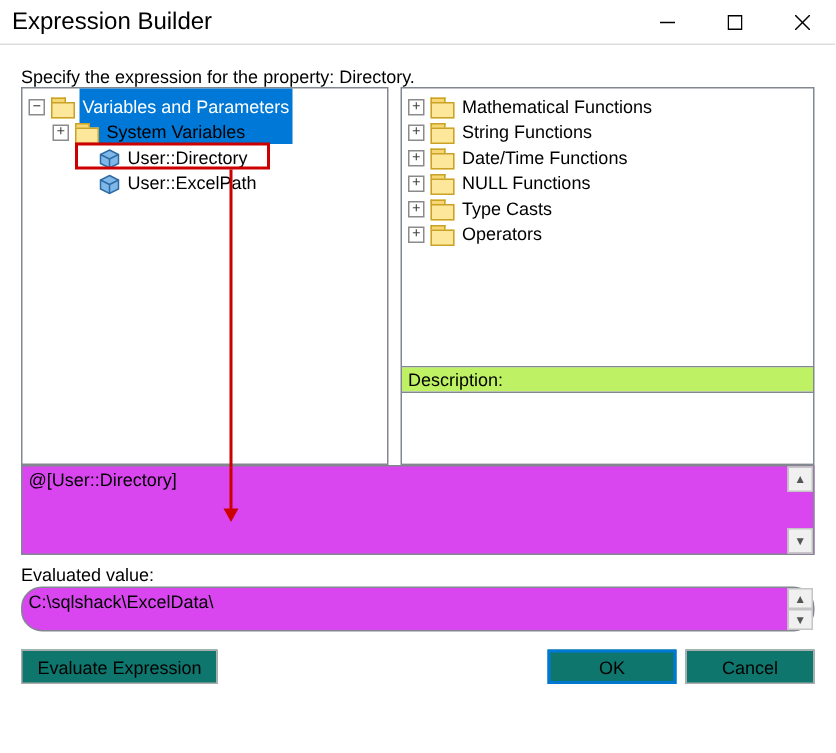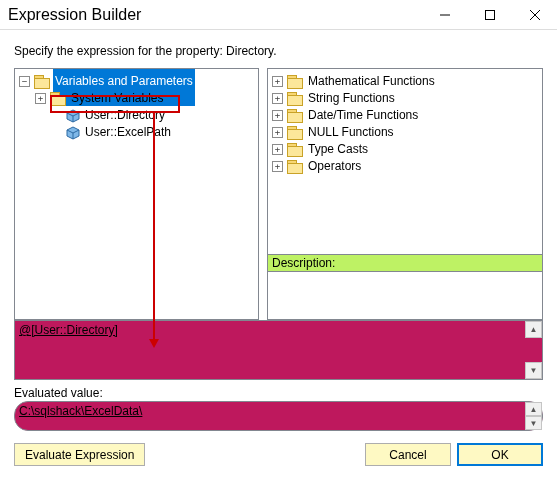--- a/index.html
+++ b/index.html
@@ -27,21 +27,21 @@
     display: flex;
     align-items: center;
     justify-content: center;
     font-size: 14px;
     color: #000;
   }
   .winbtn svg { display: block; }
   .content {
     padding: 10px 14px 10px 14px;
   }
-  .instruct { margin: 4px 0 10px 0; }
+  .instruct { margin: 4px 0 0 0; }
   .panes {
     display: flex;
     gap: 8px;
   }
   .tree-pane, .func-pane {
     border: 1px solid #828790;
     background: #fff;
     height: 252px;
     overflow: hidden;
   }
@@ -115,27 +115,26 @@
     width: 0; height: 0;
     border-left: 5px solid transparent;
     border-right: 5px solid transparent;
     border-top: 9px solid #cc0000;
     pointer-events: none;
   }
   .section-label { margin: 6px 0 1px 0; }
   .textbox {
     width: 100%;
     border: 1px solid #828790;
-    background: #be185d;
+    background: #d946ef;
     font-family: "Segoe UI", Tahoma, sans-serif;
     font-size: 12px;
     padding: 2px 4px;
     resize: none;
     position: relative;
-    text-decoration: underline;
   }
   .textbox-wrap { position: relative; }
   .scroll-arrows {
     position: absolute;
     right: 1px; top: 1px; bottom: 1px;
     width: 17px;
     display: flex;
     flex-direction: column;
     justify-content: space-between;
   }
@@ -154,21 +153,21 @@
   .btnrow {
     display: flex;
     margin-top: 12px;
     gap: 6px;
   }
   .btnrow .spacer { flex: 1; }
   .btn {
     min-width: 86px;
     height: 23px;
     border: 1px solid #adadad;
-    background: #fef9c3;
+    background: #0f766e;
     font-family: inherit;
     font-size: 12px;
     padding: 0 10px;
   }
   .btn.primary { border: 1px solid #0078d7; box-shadow: inset 0 0 0 1px #0078d7; }
   .evalbtn { min-width: 120px; }
 </style>
 </head>
 <body>
 
@@ -289,20 +288,20 @@
     <div class="textbox eval-box">C:\sqlshack\ExcelData\</div>
     <div class="scroll-arrows">
       <div class="scroll-btn">▲</div>
       <div class="scroll-btn">▼</div>
     </div>
   </div>
 
   <div class="btnrow">
     <button class="btn evalbtn">Evaluate Expression</button>
     <div class="spacer"></div>
+    <button class="btn primary">OK</button>
     <button class="btn">Cancel</button>
-    <button class="btn primary">OK</button>
   </div>
 </div>
 
 <div class="highlight-box" style="left:50px; top:95px; width:130px; height:18px;"></div>
 <div class="arrow-line" style="left:153px; top:113px; height:227px;"></div>
 <div class="arrow-head" style="left:149px; top:339px;"></div>
 
 </body></html>

